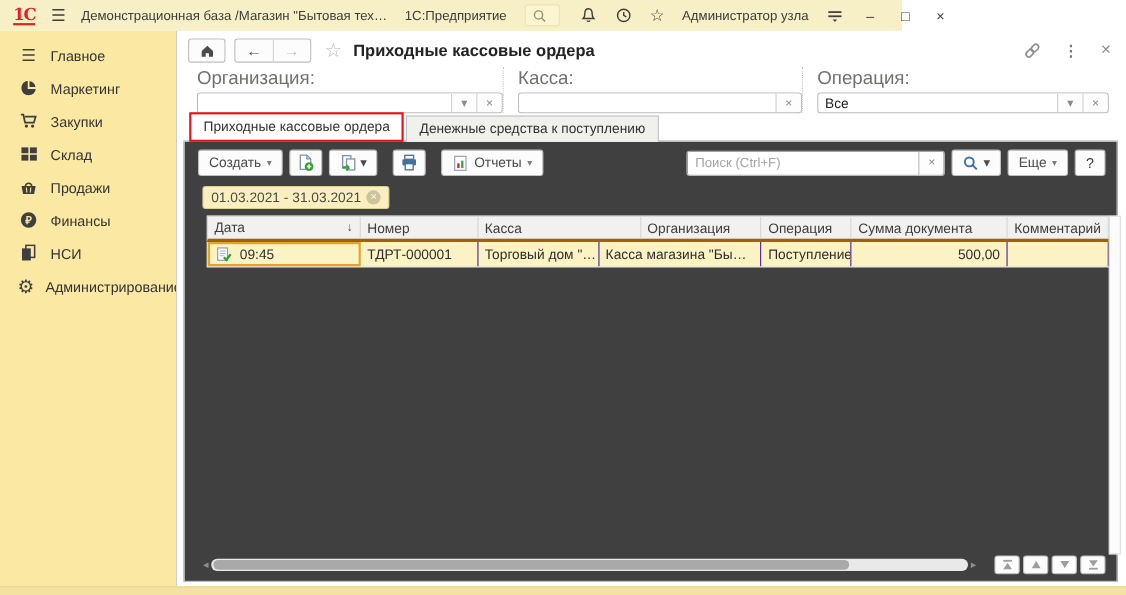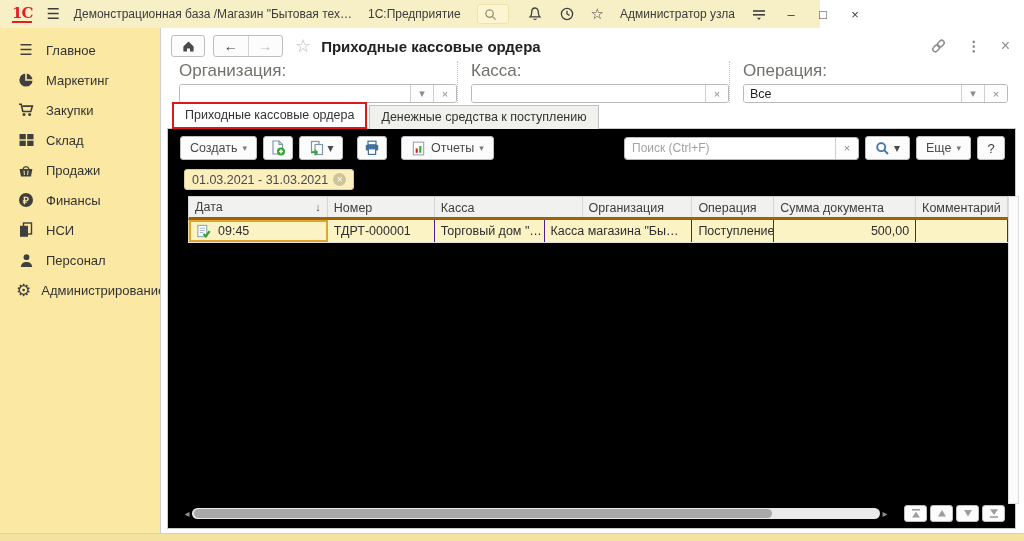--- a/index.html
+++ b/index.html
@@ -53,21 +53,21 @@
   .ffield input { flex:1; border:none; outline:none; padding:0 6px; font-size:12.5px; color:#1f1f1f; font-family:"Liberation Sans",sans-serif; min-width:0; }
   .fbtn { width:23px; border-left:1px solid #cfcfcf; display:flex; align-items:center; justify-content:center; color:#8b8b8b; font-size:11px; cursor:pointer; background:#fdfdfd; }
 
   
   .tabs { position:absolute; top:74px; left:11px; display:flex; align-items:flex-end; z-index:3; }
   .tab { font-size:12.5px; color:#333; padding:0 11px; cursor:pointer; white-space:nowrap; }
   .tab-active { background:#fff; border:2px solid #e0161c; height:27px; line-height:23px; }
   .tab-inactive { background:#f0f0ec; border:1px solid #c2c2c2; border-bottom:none; height:24px; line-height:23px; margin-left:2px; }
 
   
-  .panel { position:absolute; top:100px; left:6px; right:8px; height:401px; border:1px solid #c9c9c9; background:#000000; }
+  .panel { position:absolute; top:100px; left:6px; right:8px; height:401px; border:1px solid #c9c9c9; background:#404040; }
   .toolbar { position:absolute; top:6px; left:12px; right:10px; height:26px; display:flex; align-items:center; gap:6px; }
   .tbtn { height:24px; padding:0 9px; font-size:12.5px; gap:5px; }
   .tbtn .drop { font-size:9px; color:#7c7c7c; }
   .ibtn { width:30px; height:24px; }
   .ibtn-drop { width:44px; height:24px; gap:3px; }
   .gap8 { width:2px; }
   .search-wrap { display:flex; height:23px; border:1px solid #b9b9b9; border-radius:3px; overflow:hidden; margin-left:auto; width:235px; }
   .search-wrap input { flex:1; border:none; outline:none; padding:0 7px; font-size:12px; font-family:"Liberation Sans",sans-serif; color:#3c3c3c; min-width:0; }
   .search-wrap input::placeholder { color:#a3a3a3; }
   .qbtn { width:45px; height:24px; gap:4px; }
@@ -208,29 +208,20 @@
     <div class="side-item">
       <span class="sicon">
         <svg width="16" height="16" viewBox="0 0 16 16">
             <rect x="5.5" y="1" width="8" height="11" fill="none" stroke="#3f3f3f" stroke-width="1.4"></rect>
             <rect x="2" y="3.8" width="8" height="11" fill="#3f3f3f"></rect>
           </svg>
       </span>
       <span>НСИ</span>
     </div>
     <div class="side-item">
-      <span class="sicon">
-        <svg width="15" height="15" viewBox="0 0 15 15">
-            <circle cx="7.5" cy="4.2" r="2.9" fill="#3f3f3f"></circle>
-            <path d="M1.8 14 C2.4 10.2 4.6 9.1 7.5 9.1 C10.4 9.1 12.6 10.2 13.2 14 Z" fill="#3f3f3f"></path>
-          </svg>
-      </span>
-      <span>Персонал</span>
-    </div>
-    <div class="side-item">
       <span class="sicon" style="font-size:17px;">⚙</span>
       <span>Администрирование</span>
     </div>
   </div>
 
   <div class="main">
 
     <div class="main-header">
       <div class="btn hbtn home-btn">
         <svg width="15" height="14" viewBox="0 0 16 15">

